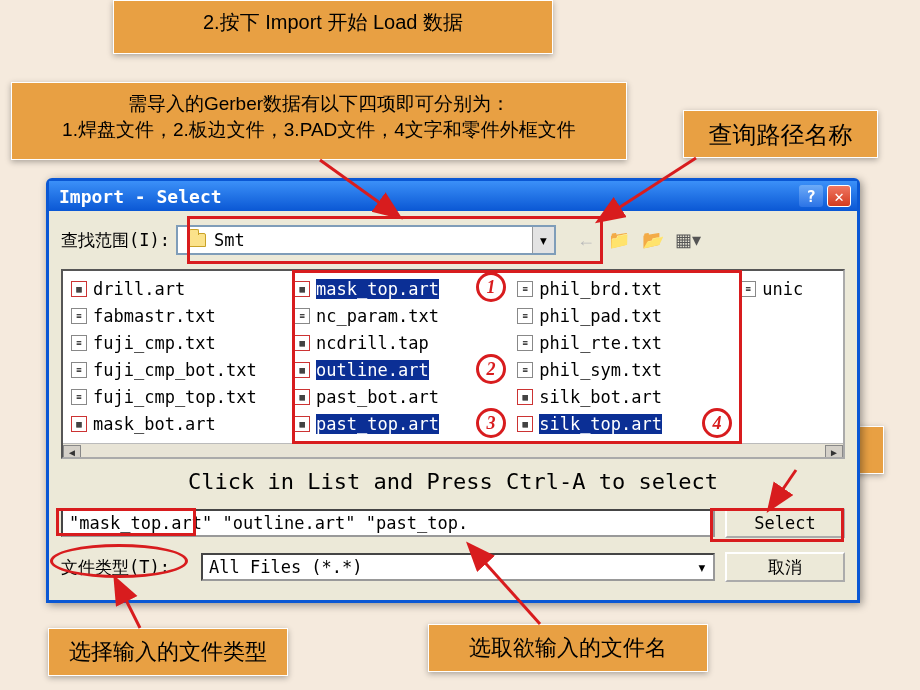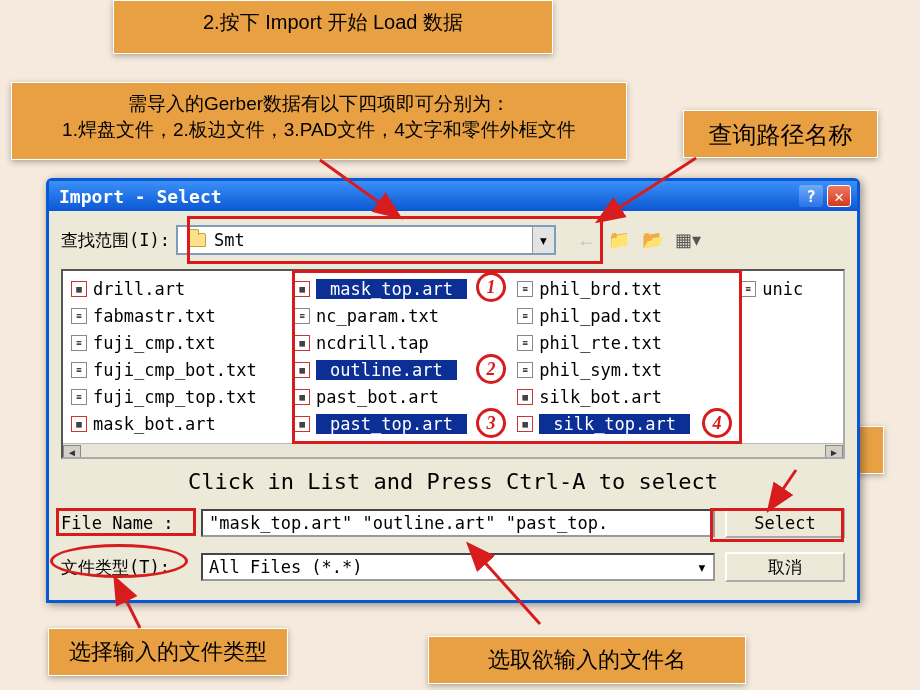--- a/index.html
+++ b/index.html
@@ -105,21 +105,21 @@
   }
   .file-item .ficon {
     width:16px; height:16px;
     border:1px solid #888;
     margin-right:6px;
     background:#fff;
     display:flex; align-items:center; justify-content:center;
     font-size:9px;
   }
   .file-item.art .ficon { background:#fff; border-color:#c33; }
-  .file-item .fname.selected { background:#0b2f95; color:#fff; padding:0 14px; }
+  .file-item .fname.selected { background:#0b2f95; color:#fff; padding:0 0; }
   .hint {
     text-align:center;
     font-family: monospace;
     font-size:22px;
     margin-top:10px;
   }
   .form-row { display:flex; align-items:center; margin-top:14px; gap:10px; }
   .form-label { font-family: monospace; font-size:17px; width:130px; }
   .text-input {
     flex:1;
@@ -174,21 +174,21 @@
 </div>
 <div class="callout" style="left:683px; top:110px; width:195px; height:48px; font-size:24px;">
   <span>查询路径名称</span>
 </div>
 <div class="callout" style="left:788px; top:426px; width:96px; height:48px; font-size:24px;">
   <span>选取</span>
 </div>
 <div class="callout" style="left:48px; top:628px; width:240px; height:48px; font-size:22px;">
   <span>选择输入的文件类型</span>
 </div>
-<div class="callout" style="left:428px; top:624px; width:318px; height:48px; font-size:22px;margin-top:12px;">
+<div class="callout" style="left:428px; top:624px; width:280px; height:48px; font-size:22px;">
   <span>选取欲输入的文件名</span>
 </div>
 
 <div class="dialog">
   <div class="titlebar">
     <span>Import - Select</span>
     <span class="spacer"></span>
     <div class="title-btn help-btn">?</div>
     <div class="title-btn close-btn">✕</div>
   </div>
@@ -296,21 +296,20 @@
       <div class="scroll-h">
         <div class="arrow">◄</div>
         <div class="track"></div>
         <div class="arrow">►</div>
       </div>
     </div>
 
     <div class="hint">Click in List and Press Ctrl-A to select</div>
 
     <div class="form-row">
-      <span class="form-label">File Name :</span>
       <div class="text-input">
         <span>"mask_top.art" "outline.art" "past_top.</span>
       </div>
       <div class="dlg-btn">
         <span>Select</span>
       </div>
     </div>
     <div class="form-row">
       <span class="form-label">文件类型(T):</span>
       <div class="text-input" style="display:flex;">

